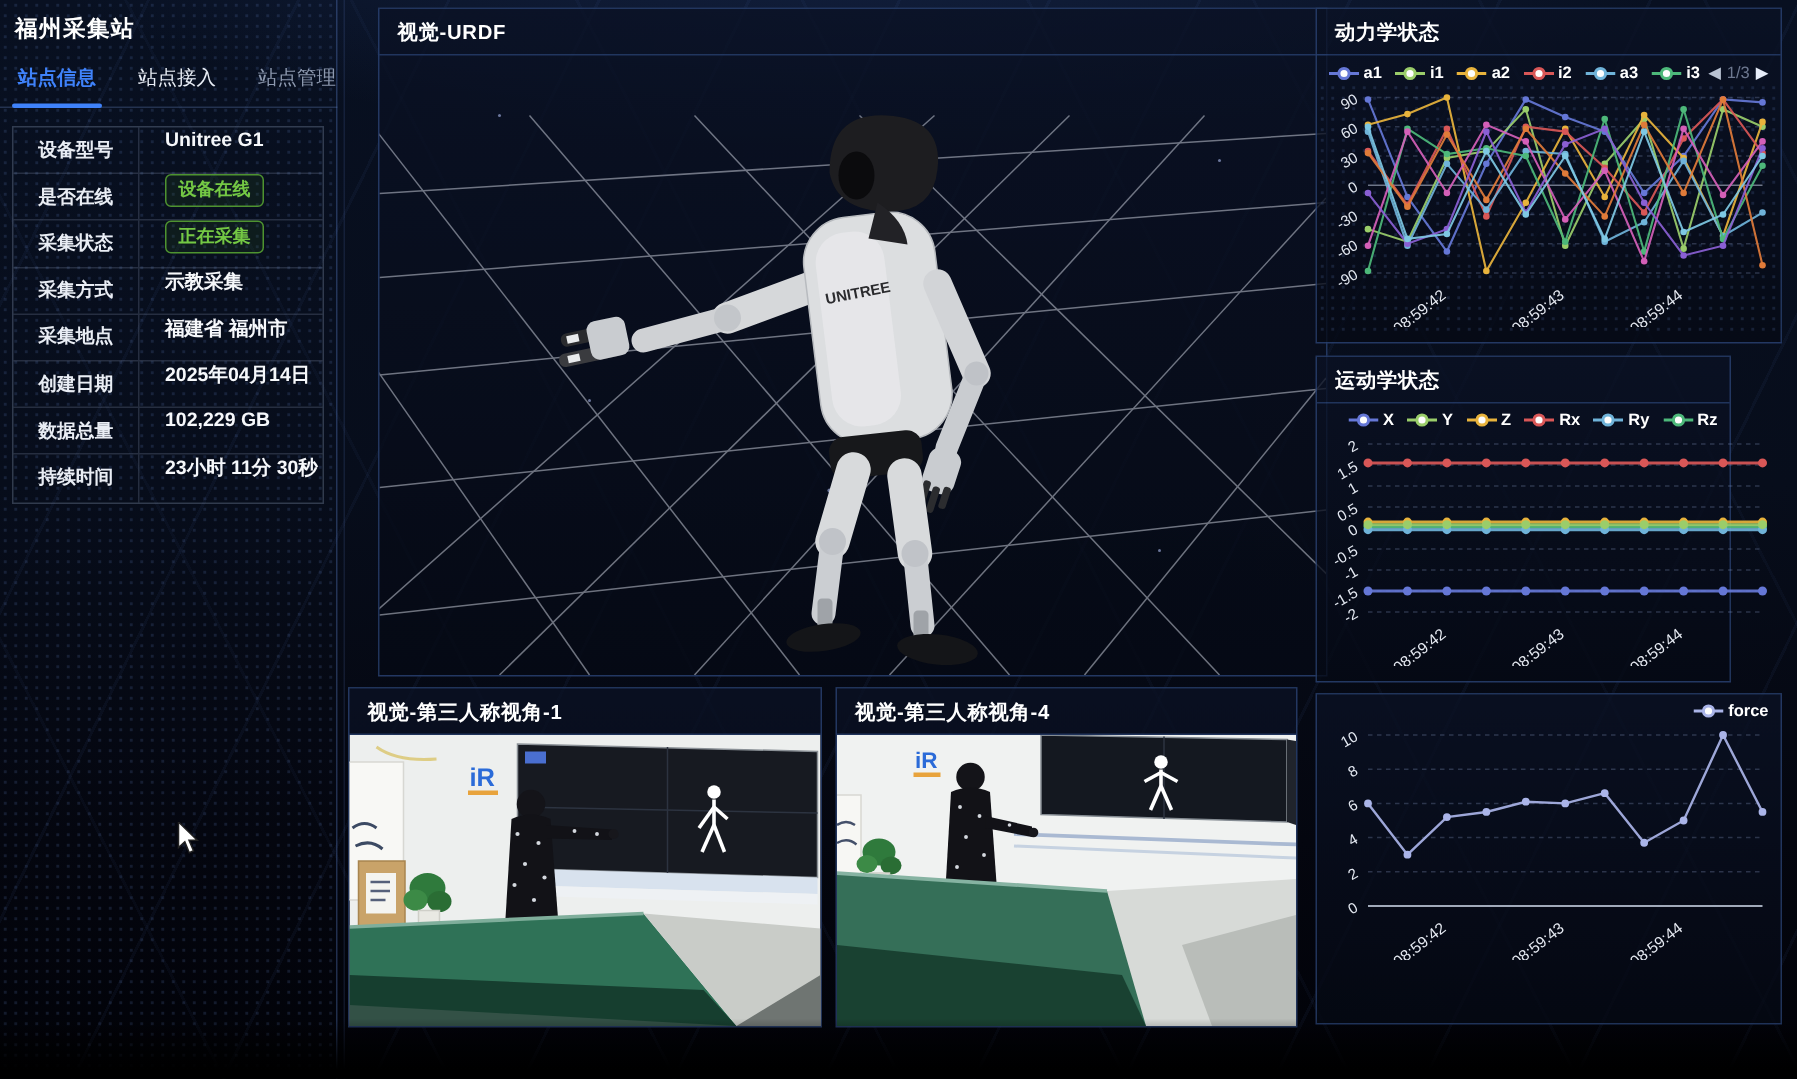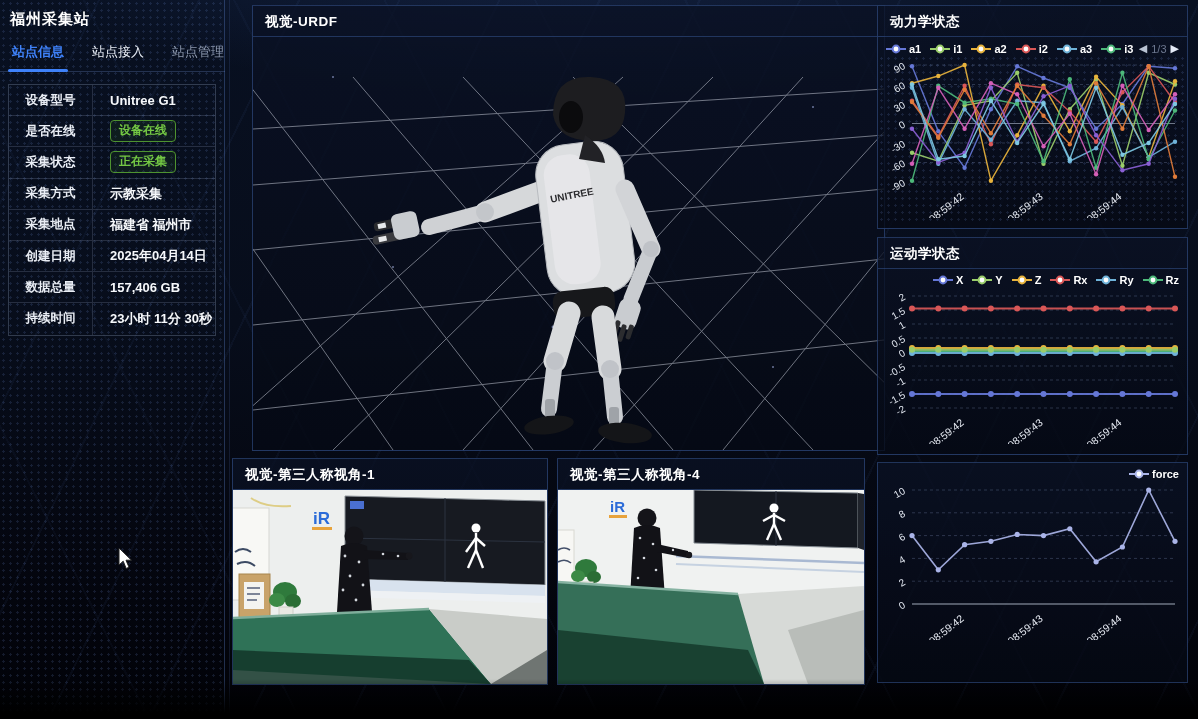--- a/index.html
+++ b/index.html
@@ -25,40 +25,40 @@
 
   
   .sidebar{ position:absolute; left:0; top:0; width:225px; height:719px; }
   .sidebar-title{ padding:10px 12px 5px 10px; font-size:15px; font-weight:bold; color:#fff; letter-spacing:1px; }
   .tabs{ display:flex; padding:0 10px; border-bottom:1px solid rgba(110,145,205,.28);font-family:Liberation Serif, serif; }
   .tab{ font-size:13px; color:#e9eef6; padding:9px 2px 10px; margin-right:24px; position:relative; cursor:pointer; white-space:nowrap; }
   .tab.active{ color:#3f82fa; font-weight:bold; }
   .tab.active::after{ content:''; position:absolute; left:-2px; right:-2px; bottom:-1px; height:3px; background:#3f82fa; border-radius:2px; }
   .tab.muted{ color:#8d99af; }
   .info-table{ margin:12px 9px 0 8px; border:1px solid rgba(150,165,195,.30); }
-  .info-row{ display:flex; align-items:center; height:31.2px; border-bottom:1px solid rgba(150,165,195,.22); }
+  .info-row{ display:flex; align-items:flex-start; height:31.2px; border-bottom:1px solid rgba(150,165,195,.22); }
   .info-row:last-child{ border-bottom:none; }
   .cell-label{ width:84px; text-align:center; font-size:12.5px; font-weight:bold; color:#e9edf4;
                align-self:stretch; display:flex; align-items:center; justify-content:center;
                border-right:1px solid rgba(150,165,195,.22); }
   .cell-value{ flex:1; padding-left:17px; font-size:13px; font-weight:bold; color:#f6f8fb; white-space:nowrap; }
   .badge{ display:inline-block; border:1px solid #4e9330; color:#74c844; font-size:12px; font-weight:bold;
           padding:1px 8px 2px; border-radius:4px; background:rgba(55,115,28,.14); }
   .v-divider{ position:absolute; top:0; width:1px; height:719px; background:rgba(100,140,220,.32); }
 
   
   .panel{ position:absolute; border:1px solid rgba(72,112,188,.42);
           background:linear-gradient(180deg, rgba(10,17,36,.78), rgba(5,9,20,.78)); }
   .panel-title{ height:31px; line-height:31px; padding:0 12px; font-size:13.5px; font-weight:bold;
                 color:#fff; letter-spacing:.5px; border-bottom:1px solid rgba(72,112,188,.38); }
   #panel-urdf   { left:232px; top:5px;  width:633px; height:446px;margin-left:20px; }
   #panel-video1 { left:232px; top:458px; width:316px; height:227px; }
   #panel-video2 { left:557px; top:458px; width:308px; height:227px; }
   #panel-dyn    { left:877px; top:5px;  width:311px; height:224px; }
-  #panel-kin    { left:877px; top:237px; width:311px; height:218px; }
+  #panel-kin    { left:877px; top:237px; width:277px; height:218px; }
   #panel-tac    { left:877px; top:462px; width:311px; height:221px; }
   .panel-body{ position:relative; width:100%; }
 
   
   .legend-row{ display:flex; align-items:center; padding:5px 8px 0 8px; color:#fff; font-size:11px; }
   .legend-items{ display:flex; align-items:center; gap:9px; flex-wrap:nowrap; }
   .legend-row.right{ justify-content:flex-end; }
   .legend-item{ display:flex; align-items:center; gap:3px; cursor:pointer; font-weight:bold; }
   .pager{ margin-left:auto; display:flex; align-items:center; gap:4px; font-size:11px; }
   .pager .prev{ color:#b9c3d3; cursor:pointer; }
@@ -102,21 +102,21 @@
         <div class="info-row">
           <div class="cell-label">采集地点</div>
           <div class="cell-value">福建省 福州市</div>
         </div>
         <div class="info-row">
           <div class="cell-label">创建日期</div>
           <div class="cell-value">2025年04月14日</div>
         </div>
         <div class="info-row">
           <div class="cell-label">数据总量</div>
-          <div class="cell-value">157,406 GB</div>
+          <div class="cell-value">102,229 GB</div>
         </div>
         <div class="info-row">
           <div class="cell-label">持续时间</div>
           <div class="cell-value">23小时 11分 30秒</div>
         </div>
       </div>
   </div>
   <div class="v-divider" style="left:224px"></div>
   <div class="v-divider" style="left:229px; opacity:.45"></div>
 

